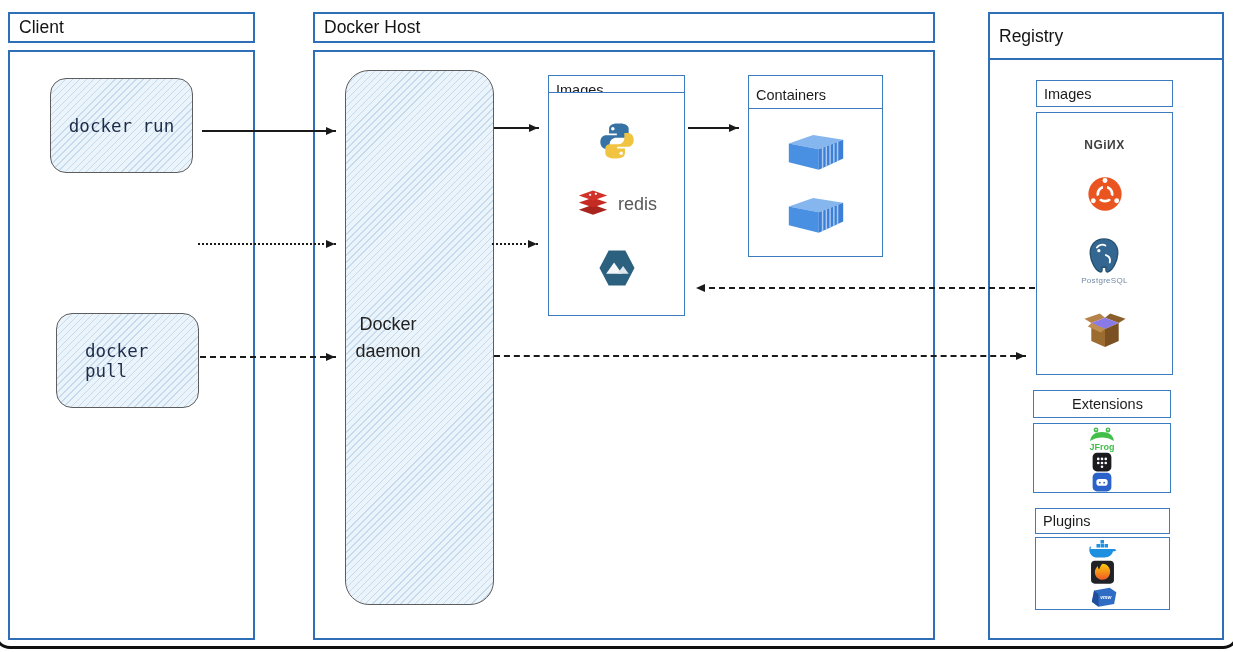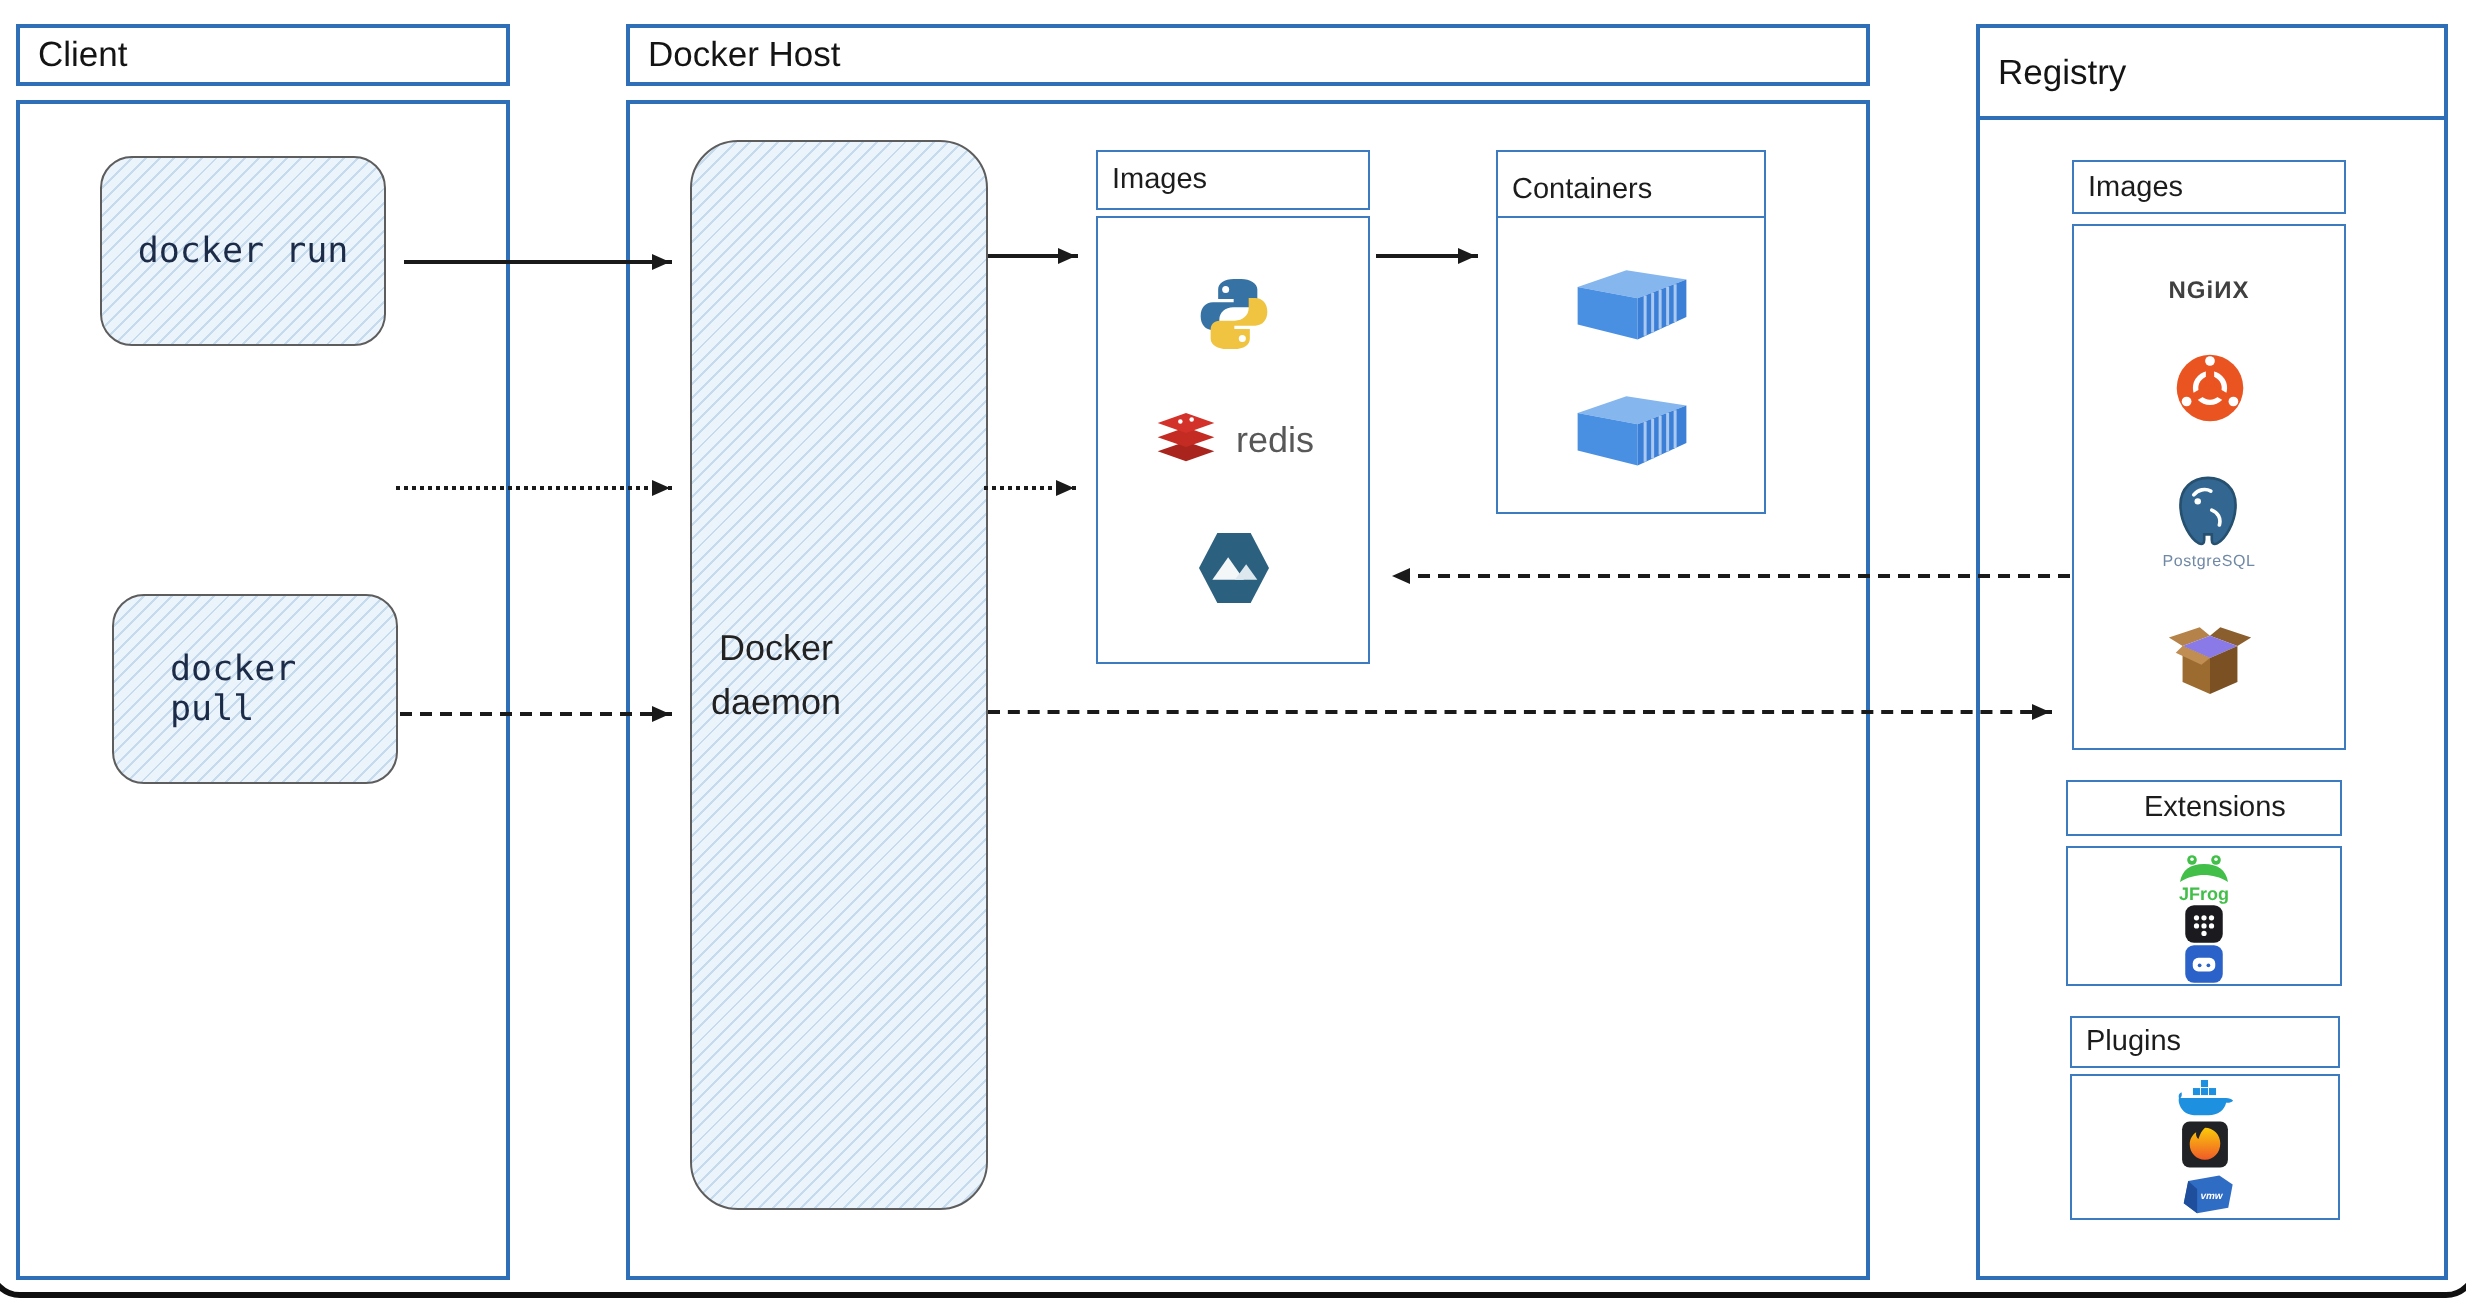--- a/index.html
+++ b/index.html
@@ -40,37 +40,37 @@
 <div id="diagram">
 
   <div class="section-label" style="left:8px;top:12px;width:247px;height:31px;">
     <span>Client</span>
   </div>
   <div class="section-body" style="left:8px;top:50px;width:247px;height:590px;"></div>
 
   <div class="cmd sketch" style="left:50px;top:78px;">
     <span>docker run</span>
   </div>
-  <div class="cmd sketch" style="left:56px;top:297px;padding-left:28px;">
+  <div class="cmd sketch" style="left:56px;top:313px;padding-left:28px;">
     <span>docker pull</span>
   </div>
 
   <div class="section-label" style="left:313px;top:12px;width:622px;height:31px;">
     <span>Docker Host</span>
   </div>
   <div class="section-body" style="left:313px;top:50px;width:622px;height:590px;"></div>
 
   <div class="daemon sketch">
     <span class="wrap">Docker daemon</span>
   </div>
 
   <div class="sub-label" style="left:548px;top:75px;width:137px;height:30px;">
     <span>Images</span>
   </div>
-  <div class="sub-body col-icons" style="left:548px;top:108px;width:137px;height:224px;">
+  <div class="sub-body col-icons" style="left:548px;top:92px;width:137px;height:224px;">
 
     <svg width="40" height="40" viewBox="0 0 48 48">
       <path fill="#3772a4" d="M24 3c-6 0-9.5 2.6-9.5 6.2V15h9.3v2H11.3C7 17 4 20.2 4 25.3s3 8.3 7.3 8.3h3.9v-6.2c0-4.2 3.6-7.4 8.3-7.4h9.2c3.2 0 5.3-2.1 5.3-5.3V9.2C38 5.6 33.6 3 28.4 3H24z"></path>
       <circle cx="19" cy="9.3" r="2.1" fill="#fff"></circle>
       <path fill="#f0c440" d="M24 45c6 0 9.5-2.6 9.5-6.2V33h-9.3v-2h12.5c4.3 0 7.3-3.2 7.3-8.3s-3-8.3-7.3-8.3h-3.9v6.2c0 4.2-3.6 7.4-8.3 7.4h-9.2c-3.2 0-5.3 2.1-5.3 5.3v5.5C10 42.4 14.4 45 19.6 45H24z"></path>
       <circle cx="29" cy="38.7" r="2.1" fill="#fff"></circle>
     </svg>
 
     <div class="icon-row">
       <svg width="34" height="32" viewBox="0 0 48 42">

